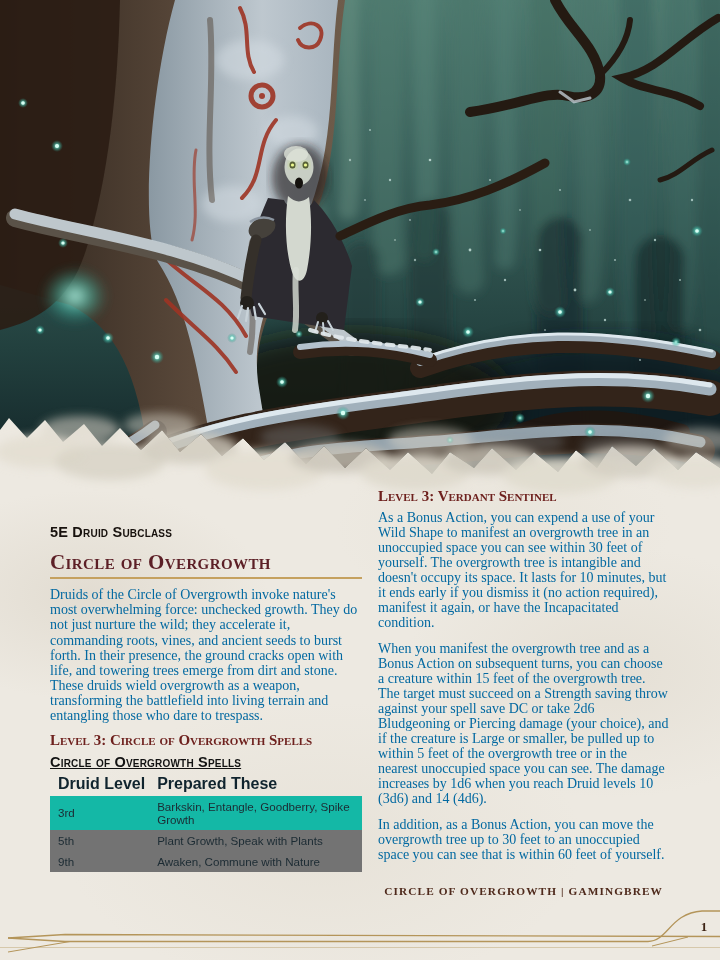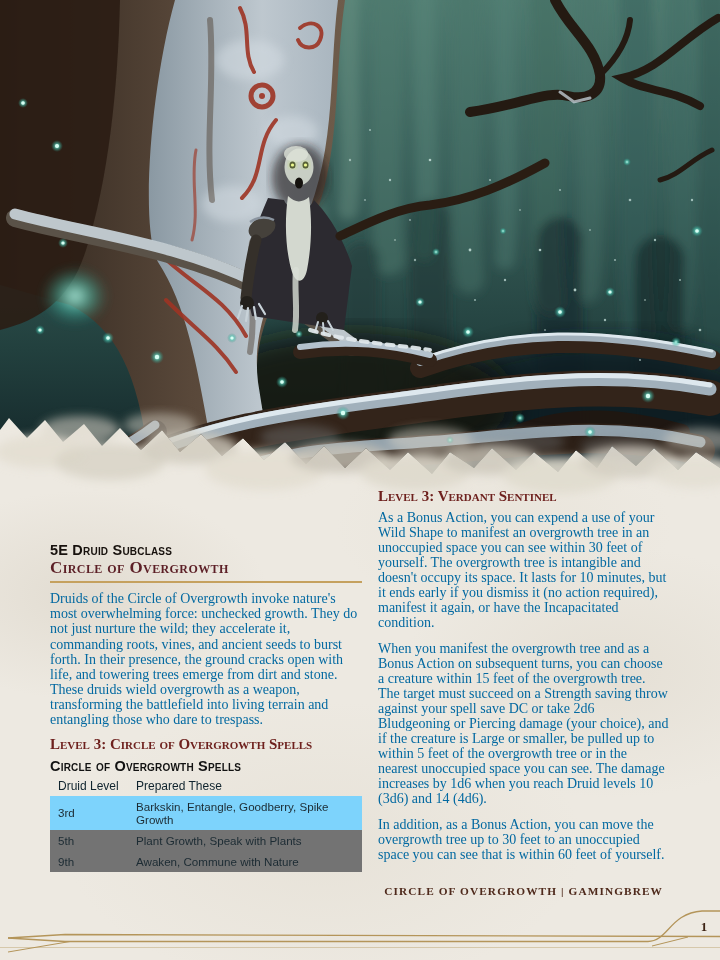--- a/index.html
+++ b/index.html
@@ -24,44 +24,44 @@
   }
   .col-left{flex:0 0 312px;}
   .col-right{flex:0 0 292px;}
   .kicker{
     font-family:"Liberation Sans",sans-serif;
     font-variant:small-caps;font-weight:700;
     font-size:14.5px;letter-spacing:.2px;color:#17110d;line-height:1.1;
   }
   .title{
     font-variant:small-caps;font-weight:700;
-    font-size:17px;letter-spacing:.4px;color:#5C1F26;
-    margin-top:0;line-height:1.05;
+    font-size:21px;letter-spacing:.4px;color:#5C1F26;
+    margin-top:10px;line-height:1.05;
   }
   .gold-rule{height:2px;background:#C5A15F;margin:4px 0 8px;}
   .tagline{font-style:italic;font-size:13.5px;color:#1d1a17;margin:0 0 11px;}
   .body-p{font-size:14px;line-height:15.1px;color:#0369a1;margin:0 0 10px;text-align:left;}
   .sec-heading{
     font-variant:small-caps;font-weight:700;
     font-size:15px;color:#6E211E;line-height:1.05;margin:3px 0 5px;
   }
   .table-title{
     font-family:"Liberation Sans",sans-serif;
     font-variant:small-caps;font-weight:700;
-    font-size:14.5px;color:#121212;margin:5px 0 2px;letter-spacing:.2px;
+    font-size:14.5px;color:#121212;margin:5px 0 2px;letter-spacing:.2px;text-decoration:underline;
   }
   table.spells{border-collapse:collapse;width:100%;
     font-family:"Liberation Sans",sans-serif;font-size:11.6px;color:#1C2B33;}
   table.spells th{
-    text-align:left;font-weight:400;font-size:12px;color:#10242E;
+    text-align:left;font-weight:700;font-size:16px;color:#10242E;
     padding:3px 4px 3px 8px;white-space:nowrap;
   }
   table.spells td{padding:4px 4px 4px 8px;}
   table.spells .col-lvl{width:66px;}
-  tr.row-odd td{background:#7dd3fc;}
+  tr.row-odd td{background:#14b8a6;}
   tr.row-even td{background:#737373;}
   .footer-art{position:absolute;left:0;top:900px;width:720px;height:60px;pointer-events:none;}
   .footer-text{
     position:absolute;top:885px;right:57px;
     text-transform:uppercase;font-weight:700;font-size:11.3px;
     letter-spacing:1.1px;color:#4F2A1C;
   }
   .page-number{
     position:absolute;top:919px;right:6px;width:20px;text-align:center;
     font-weight:700;font-size:13px;color:#3E2415;

